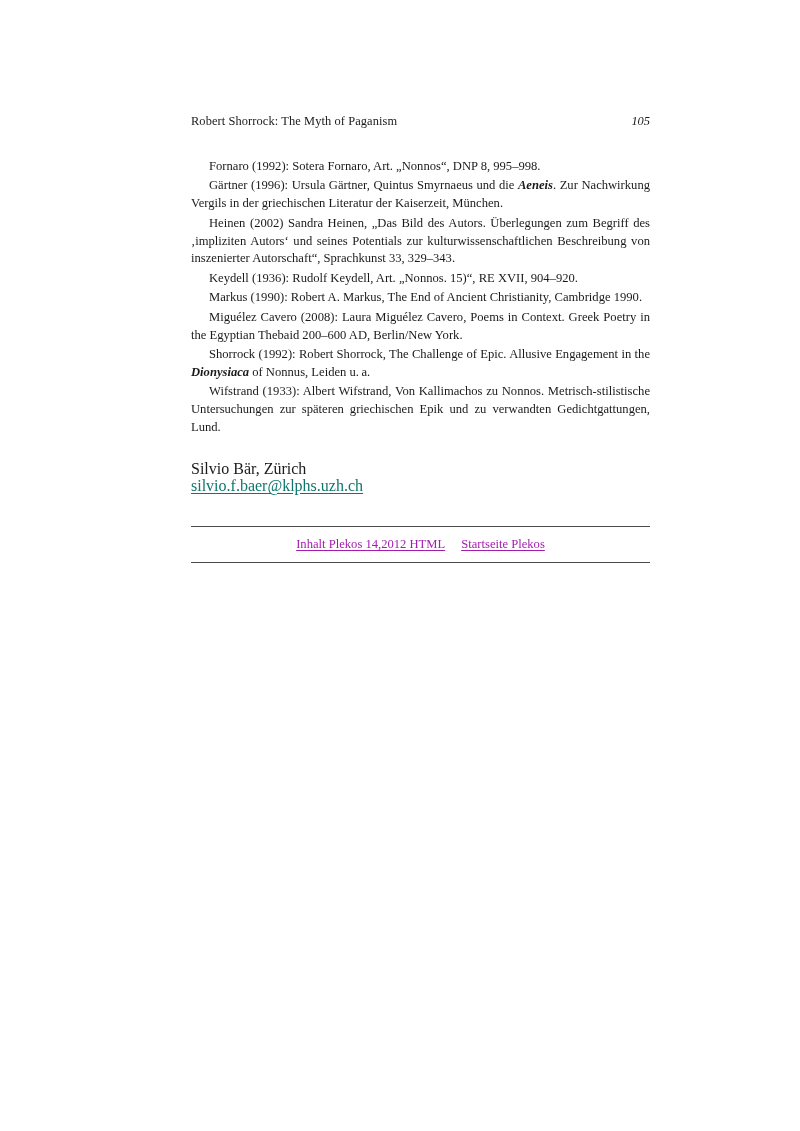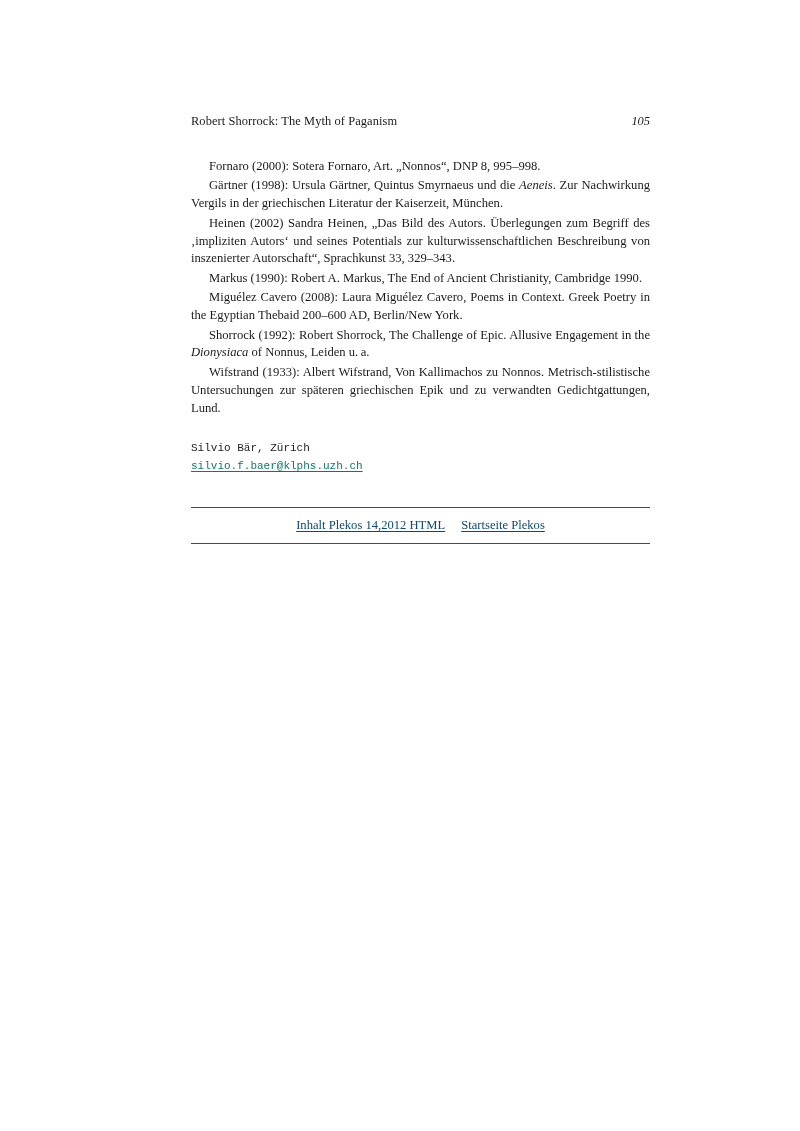--- a/index.html
+++ b/index.html
@@ -62,28 +62,28 @@
     font-size: 12.6px;
     line-height: 17.85px;
     text-align: justify;
     text-indent: 18px;
     margin: 0 0 1.6px 0;
     hyphens: manual;
     -webkit-hyphens: manual;
   }
   .entry i {
     font-style: italic;
+    font-weight: bold;
   }
 
   
   .author-block {
     margin-top: 23px;
-    font-size: 11px;
+    font-size: 16px;
     line-height: 17.6px;
-    font-family: Liberation Mono, monospace;
   }
   .author-name {
     text-indent: 0;
   }
   .author-email {
     text-indent: 0;
     text-decoration: underline;
     text-underline-offset: 1.5px;
     display: inline-block;
     color: #0f766e;
@@ -103,42 +103,43 @@
   .footer-links {
     text-align: center;
     font-size: 12.6px;
     line-height: 17px;
     padding: 9px 0 9px 0;
     white-space: nowrap;
   }
   .footer-link {
     text-decoration: underline;
     text-underline-offset: 1.6px;
-    color: #0c4a6e;
+    color: #a21caf;
   }
   .footer-gap {
     display: inline-block;
     width: 16px;
   }
 </style>
 </head>
 <body>
 
 <div class="page">
   <div class="content">
 
     <div class="runhead">
       <div class="runhead-title">Robert Shorrock: The Myth of Paganism</div>
       <div class="runhead-pageno">105</div>
     </div>
 
     <div class="biblio">
-        <p class="entry"><span>Fornaro (2000): Sotera Fornaro, Art. „Nonnos“, DNP 8, 995–998.</span></p>
-        <p class="entry"><span>Gärtner (1998): Ursula Gärtner, Quintus Smyrnaeus und die </span><i>Aeneis</i><span>. Zur Nachwirkung Vergils in der griechischen Literatur der Kaiserzeit, München.</span></p>
+        <p class="entry"><span>Fornaro (1992): Sotera Fornaro, Art. „Nonnos“, DNP 8, 995–998.</span></p>
+        <p class="entry"><span>Gärtner (1996): Ursula Gärtner, Quintus Smyrnaeus und die </span><i>Aeneis</i><span>. Zur Nachwirkung Vergils in der griechischen Literatur der Kaiserzeit, München.</span></p>
         <p class="entry"><span>Heinen (2002) Sandra Heinen, „Das Bild des Autors. Überlegungen zum Begriff des ‚impliziten Autors‘ und seines Potentials zur kulturwissenschaftlichen Beschreibung von inszenierter Autorschaft“, Sprachkunst 33, 329–343.</span></p>
+        <p class="entry"><span>Keydell (1936): Rudolf Keydell, Art. „Nonnos. 15)“, RE XVII, 904–920.</span></p>
         <p class="entry"><span>Markus (1990): Robert A. Markus, The End of Ancient Christianity, Cambridge 1990.</span></p>
         <p class="entry"><span>Miguélez Cavero (2008): Laura Miguélez Cavero, Poems in Context. Greek Poetry in the Egyptian Thebaid 200–600 AD, Berlin/New York.</span></p>
         <p class="entry"><span>Shorrock (1992): Robert Shorrock, The Challenge of Epic. Allusive Engagement in the </span><i>Dionysiaca</i><span> of Nonnus, Leiden u. a.</span></p>
         <p class="entry"><span>Wifstrand (1933): Albert Wifstrand, Von Kallimachos zu Nonnos. Metrisch-stilistische Untersuchungen zur späteren griechischen Epik und zu verwandten Gedichtgattungen, Lund.</span></p>
       </div>
 
     <div class="author-block">
       <div class="author-name">Silvio Bär, Zürich</div>
       <div><a class="author-email" href="#">silvio.f.baer@klphs.uzh.ch</a></div>
     </div>

